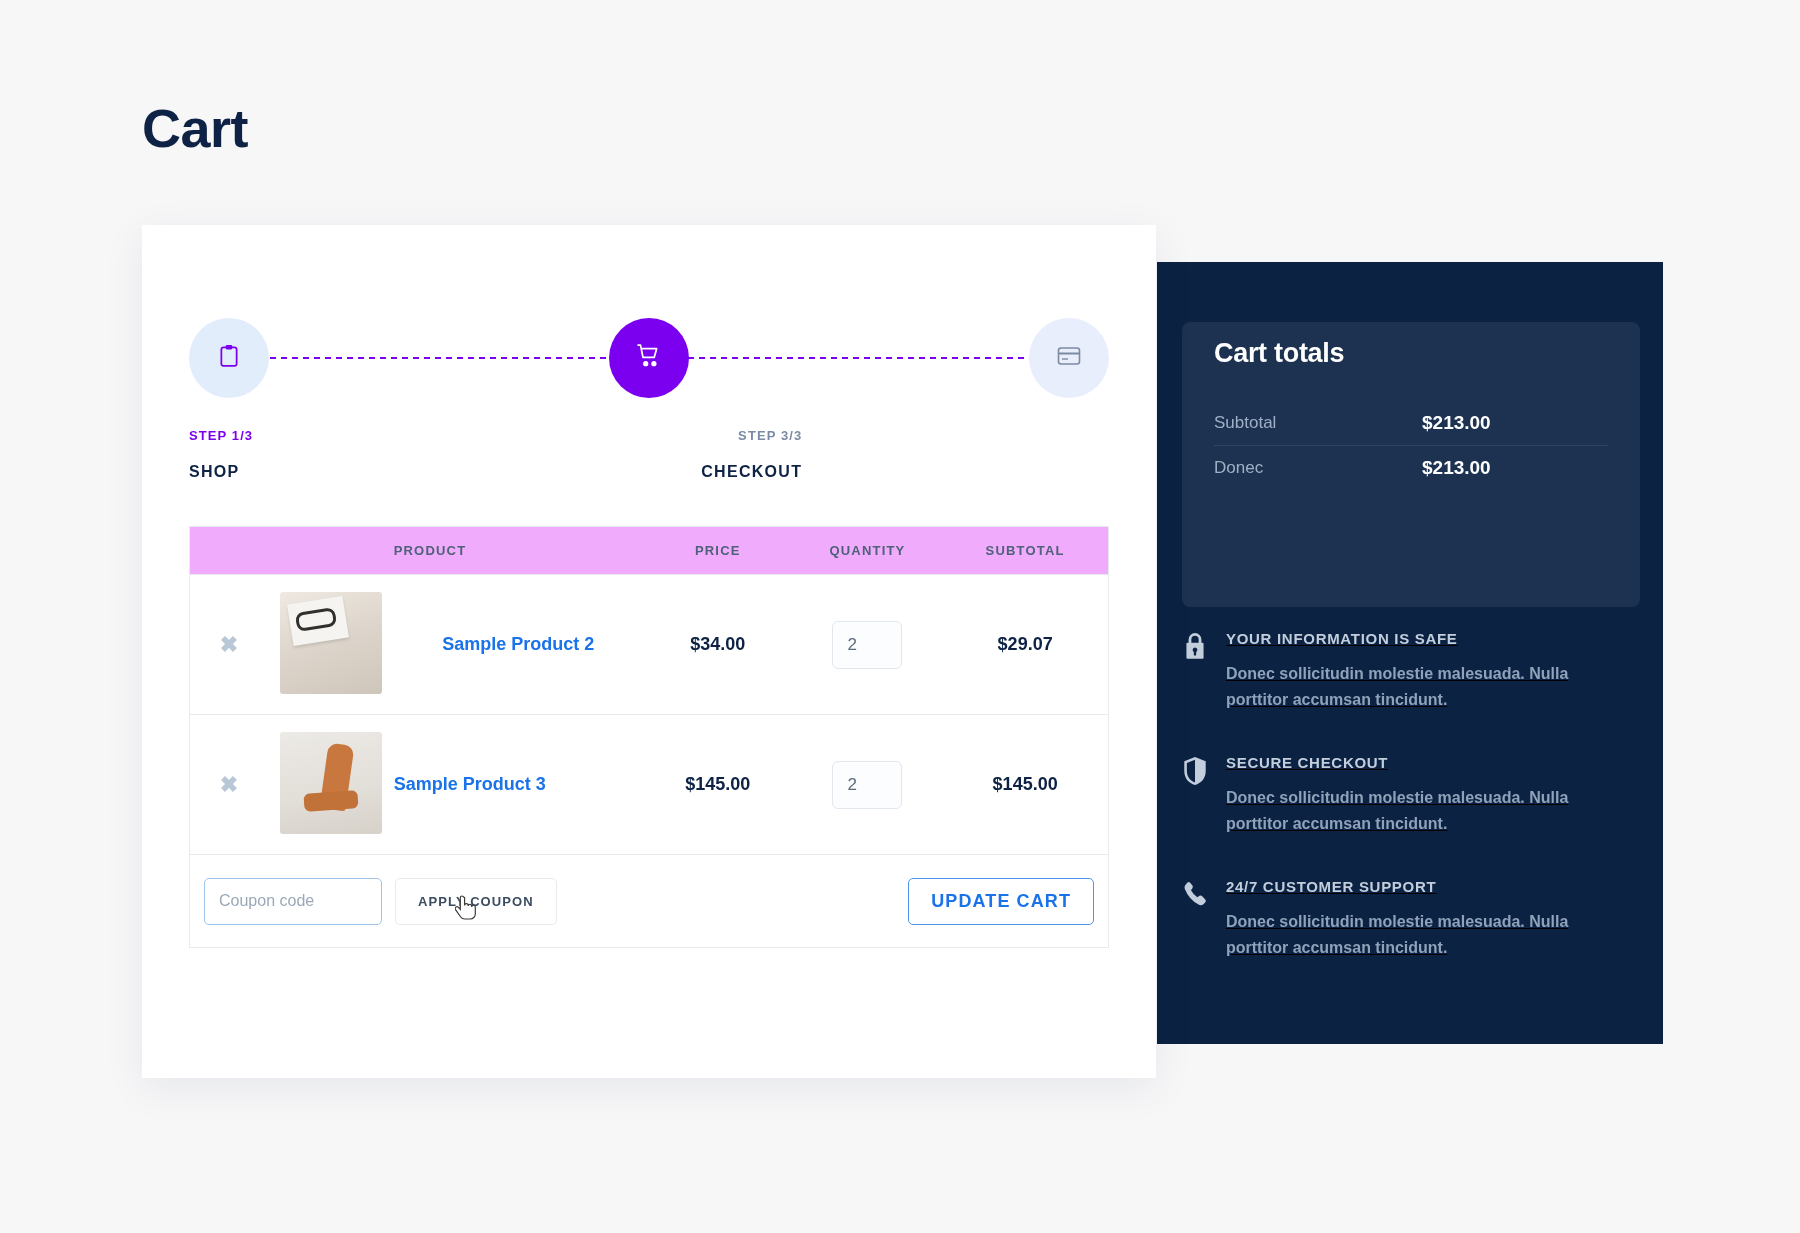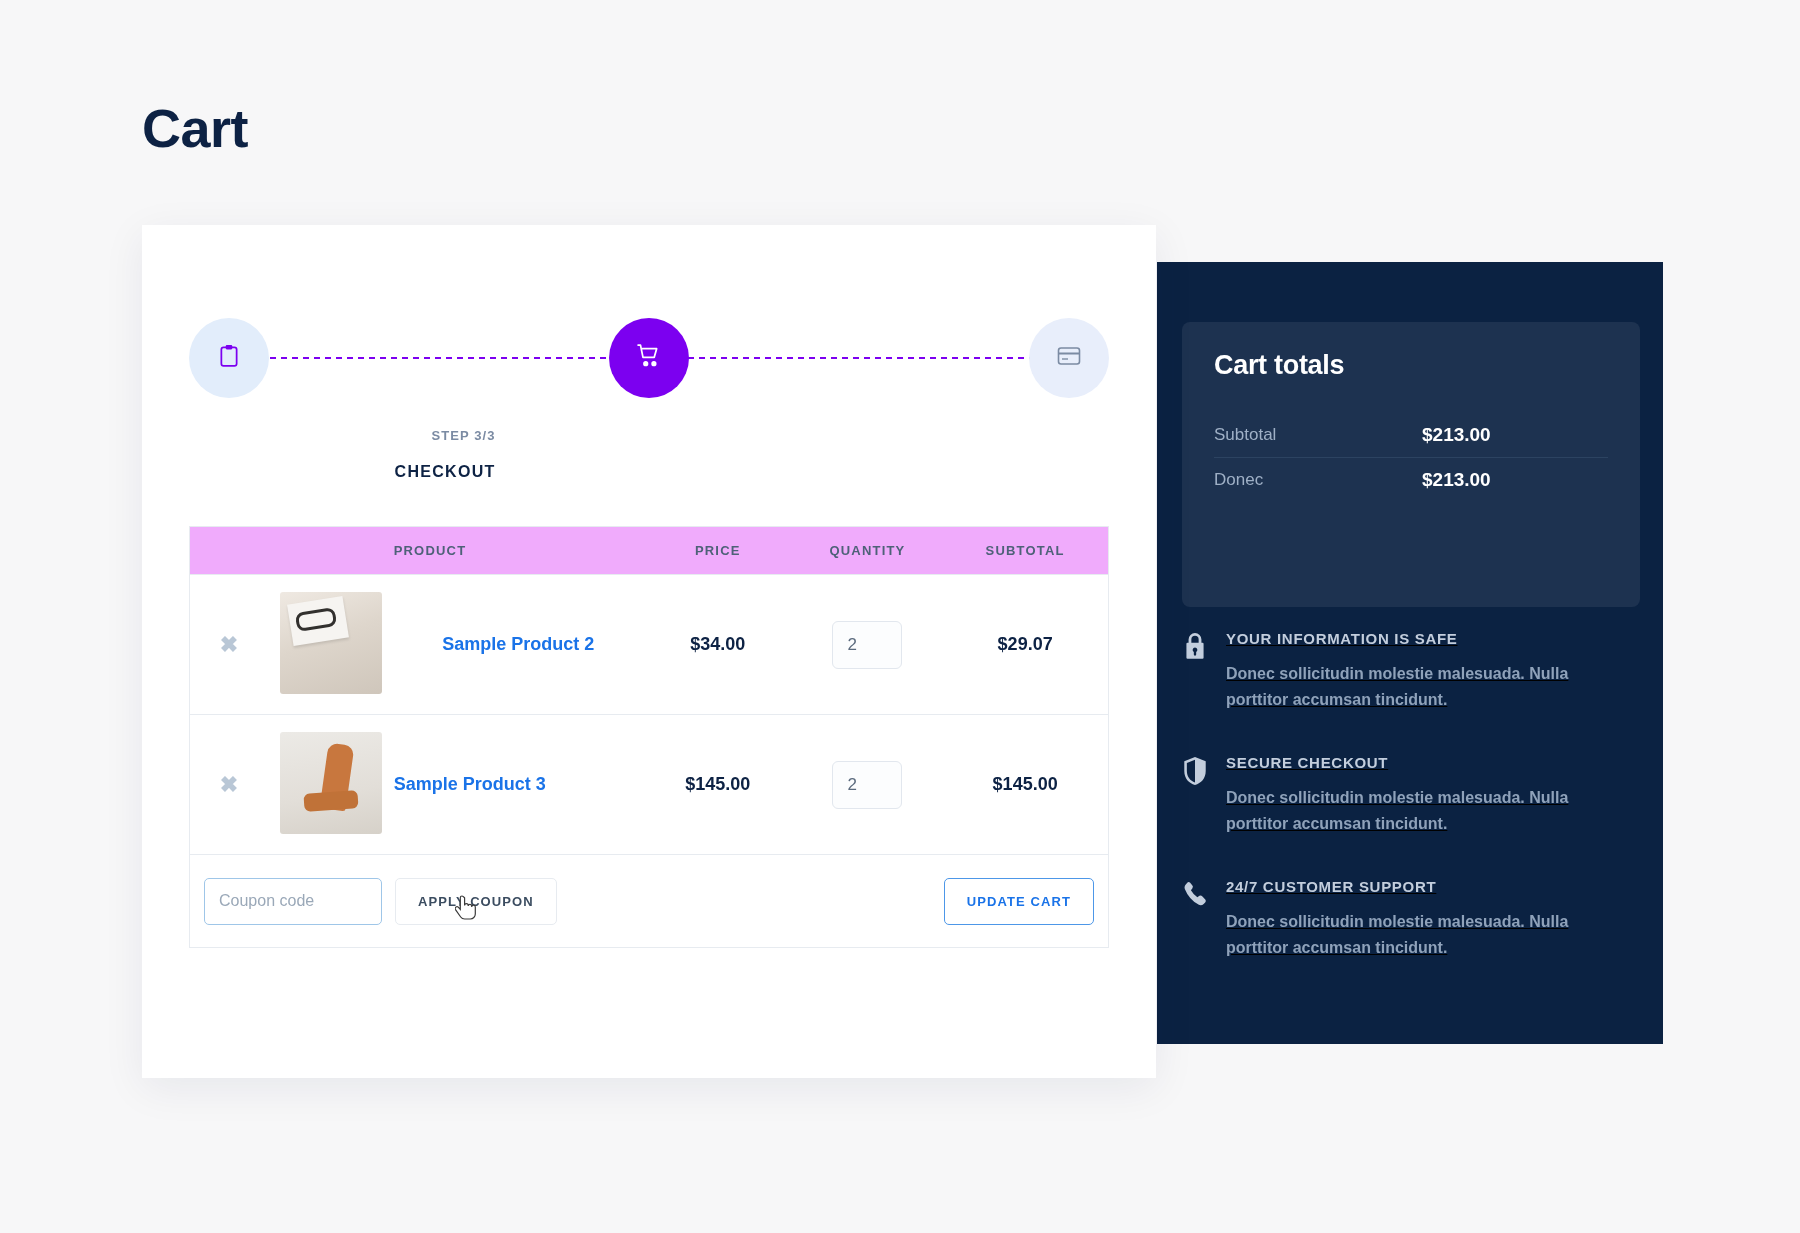--- a/index.html
+++ b/index.html
@@ -27,21 +27,21 @@
     left: 1157px; top: 262px;
     width: 506px; height: 782px;
     background: #0b2242;
   }
   .totals-card {
     position: absolute;
     left: 1182px; top: 322px;
     width: 458px; height: 285px;
     background: #1d3250;
     border-radius: 8px;
-    padding: 28px 32px;
+    padding: 16px 32px;
   }
   .totals-title {
     font-size: 27px;
     font-weight: bold;
     color: #ffffff;
     letter-spacing: -0.3px;
   }
   .totals-rows { margin-top: 32px; }
   .totals-row {
     display: flex;
@@ -301,21 +301,21 @@
     cursor: pointer;
   }
   .update-btn {
     margin-left: auto;
     height: 47px;
     padding: 0 22px;
     border: 1px solid #4d97e8;
     border-radius: 5px;
     background: #ffffff;
     font-family: "Liberation Sans", sans-serif;
-    font-size: 13px;
+    font-size: 18px;
     font-weight: bold;
     letter-spacing: 1.1px;
     color: #1a73e8;
     cursor: pointer;
   }
 
   
   .cursor {
     position: absolute;
     left: 455px; top: 895px;
@@ -417,20 +417,24 @@
         <svg width="24" height="22" viewBox="0 0 24 20" fill="none" stroke="currentColor" stroke-width="1.6">
           <rect x="1.5" y="2" width="21" height="16" rx="2.5"></rect>
           <path d="M1.5 7.5h21" stroke-width="2"></path>
           <path d="M5 13h6" stroke-width="1.4"></path>
         </svg>
       </span>
     </div>
   </div>
 
   <div class="step-labels">
+    <div class="step-col">
+      <div class="step-num active">STEP 1/3</div>
+      <div class="step-name">SHOP</div>
+    </div>
     <div class="step-col end">
       <div class="step-num muted">STEP 3/3</div>
       <div class="step-name">CHECKOUT</div>
     </div>
   </div>
 
   <div class="cart-table">
     <table>
       <thead>
         <tr>

